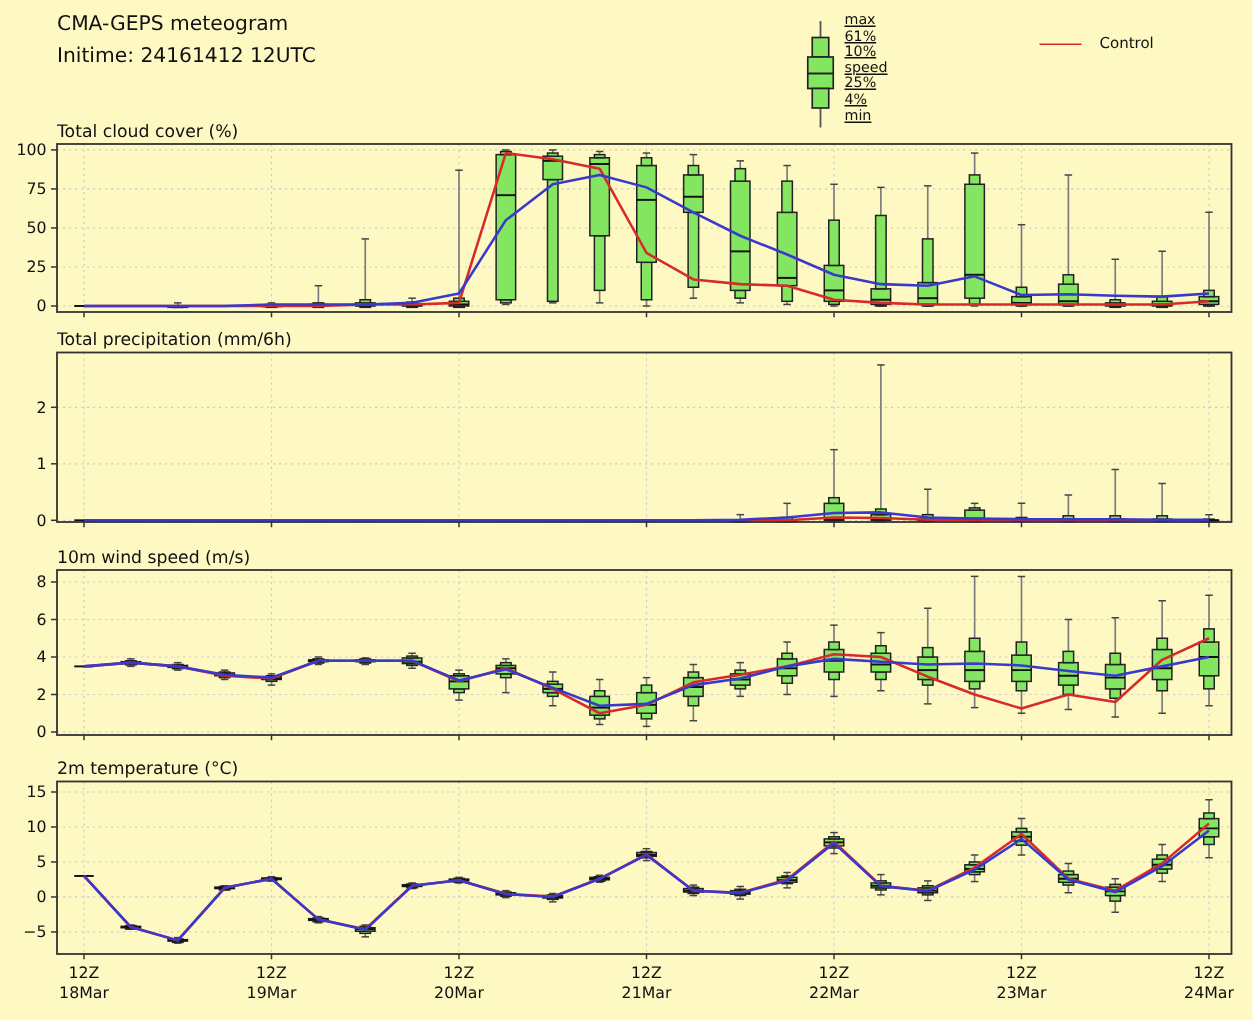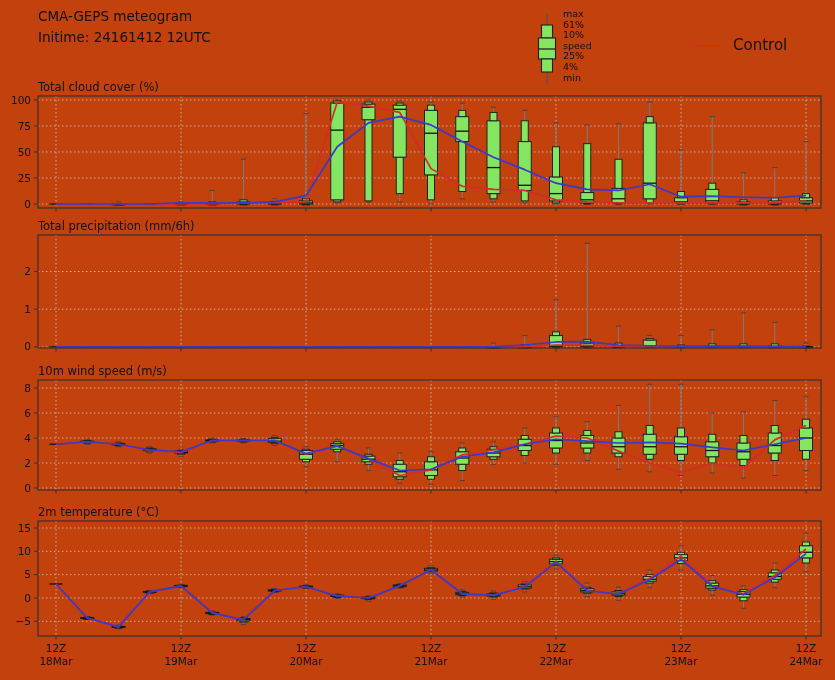--- a/index.html
+++ b/index.html
@@ -1,22 +1,22 @@
 <!DOCTYPE html>
 <html><head>
 <meta charset="utf-8">
 <style>
   html,body{margin:0;padding:0;background:#ffffff;}
-  #page{position:relative;width:835px;height:680px;background:#c2410c;
+  #page{position:relative;width:835px;height:680px;background:#fef9c3;
         font-family:"DejaVu Sans","Liberation Sans",sans-serif;color:#111;overflow:hidden;}
   #hdr{position:absolute;left:38px;top:6px;font-size:13.5px;line-height:21px;}
   #hdr div{white-space:nowrap;}
   #legend-glyph{position:absolute;left:534px;top:12px;}
-  #legend-glyph-labels{position:absolute;left:563px;top:9px;font-size:9.5px;line-height:10.6px;}
-  #legend-lines{position:absolute;left:693px;top:32px;font-size:15px;}
+  #legend-glyph-labels{position:absolute;left:563px;top:9px;font-size:9.5px;line-height:10.6px;text-decoration:underline;}
+  #legend-lines{position:absolute;left:693px;top:16px;font-size:10px;}
   .leg-row{display:flex;align-items:center;height:26px;}
   .leg-swatch{display:inline-block;width:28px;height:0;border-top:1.8px solid #888;margin-right:12px;}
   #chart-svg{position:absolute;left:0;top:0;}
 </style>
 </head>
 <body>
 
 <div id="page">
 
   <div id="hdr">

